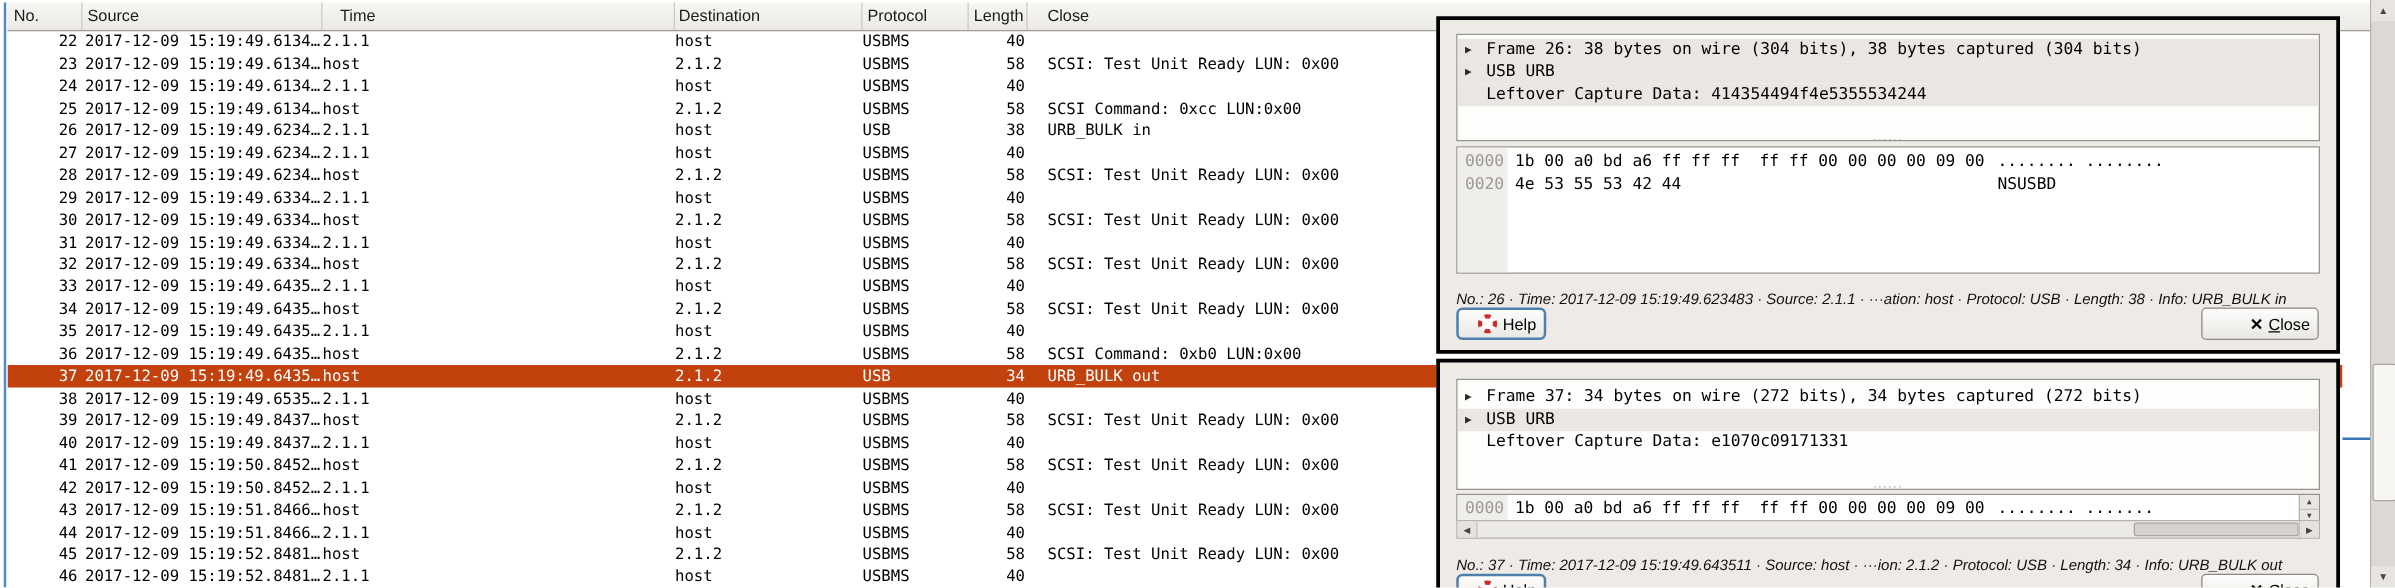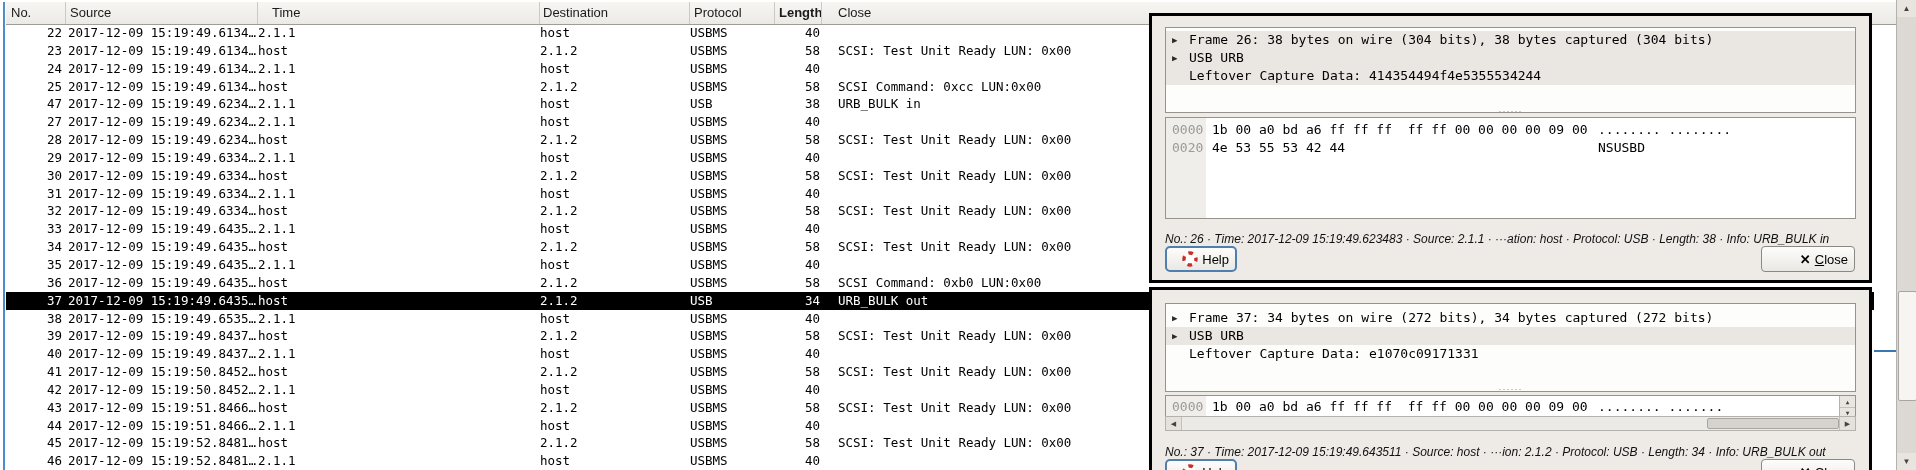--- a/index.html
+++ b/index.html
@@ -9,26 +9,26 @@
   .plist-header{position:absolute;left:6px;top:2px;width:1890px;height:22px;
       display:grid;grid-template-columns:60px 192px 282px 150px 85px 47px 1fr;
       background:linear-gradient(#f7f6f3,#eceae6);border-bottom:1px solid #9f9b95;
       font-size:13px;color:#1a1a1a;}
   .hcell{line-height:21px;border-right:1px solid #ccc9c3;overflow:hidden;white-space:nowrap;}
   .hcell.c0{padding-left:5px;}
   .hcell.c1{padding-left:14px;}
   .hcell.c2{padding-left:4px;}
   .hcell.c3{padding-left:3px;}
   .hcell.c4{padding-left:4px;}
-  .hcell.c5{padding-left:4px;font-weight:bold;}
+  .hcell.c5{padding-left:4px;}
   .hcell.c6{padding-left:16px;border-right:none;}
   .plist{position:absolute;left:6px;top:24px;width:1868px;height:446px;overflow:hidden;
       font-family:"DejaVu Sans Mono",monospace;font-size:12.5px;color:#000;}
   .prow{display:grid;grid-template-columns:60px 192px 282px 150px 85px 47px 1fr;height:17.85px;line-height:17.85px;}
-  .prow.selected{background:#000000;color:#ffffff;}
+  .prow.selected{background:#c2410c;color:#ffffff;}
   .cell{overflow:hidden;white-space:nowrap;}
   .cl-no{text-align:right;padding-right:4px;}
   .cl-time{padding-left:2px;}
   .cl-len{text-align:right;padding-right:2px;}
   .cl-info{padding-left:16px;}
   .sliver-line{position:absolute;left:1874px;top:350px;width:22px;height:2px;background:#3778b4;}
   
   .vscroll{position:absolute;left:1896px;top:0;width:20px;height:470px;background:#dcd9d4;border-left:1px solid #b5b2ad;}
   .vscroll .sbtn{position:absolute;left:0;width:19px;height:17px;background:#e8e5e1;
       display:flex;align-items:center;justify-content:center;font-size:8px;color:#45433f;}
@@ -132,21 +132,21 @@
     <div class="prow">
       <div class="cell cl-no">25</div>
       <div class="cell cl-time">2017-12-09 15:19:49.6134…</div>
       <div class="cell cl-src">host</div>
       <div class="cell cl-dst">2.1.2</div>
       <div class="cell cl-proto">USBMS</div>
       <div class="cell cl-len">58</div>
       <div class="cell cl-info">SCSI Command: 0xcc LUN:0x00</div>
     </div>
     <div class="prow">
-      <div class="cell cl-no">47</div>
+      <div class="cell cl-no">26</div>
       <div class="cell cl-time">2017-12-09 15:19:49.6234…</div>
       <div class="cell cl-src">2.1.1</div>
       <div class="cell cl-dst">host</div>
       <div class="cell cl-proto">USB</div>
       <div class="cell cl-len">38</div>
       <div class="cell cl-info">URB_BULK in</div>
     </div>
     <div class="prow">
       <div class="cell cl-no">27</div>
       <div class="cell cl-time">2017-12-09 15:19:49.6234…</div>

